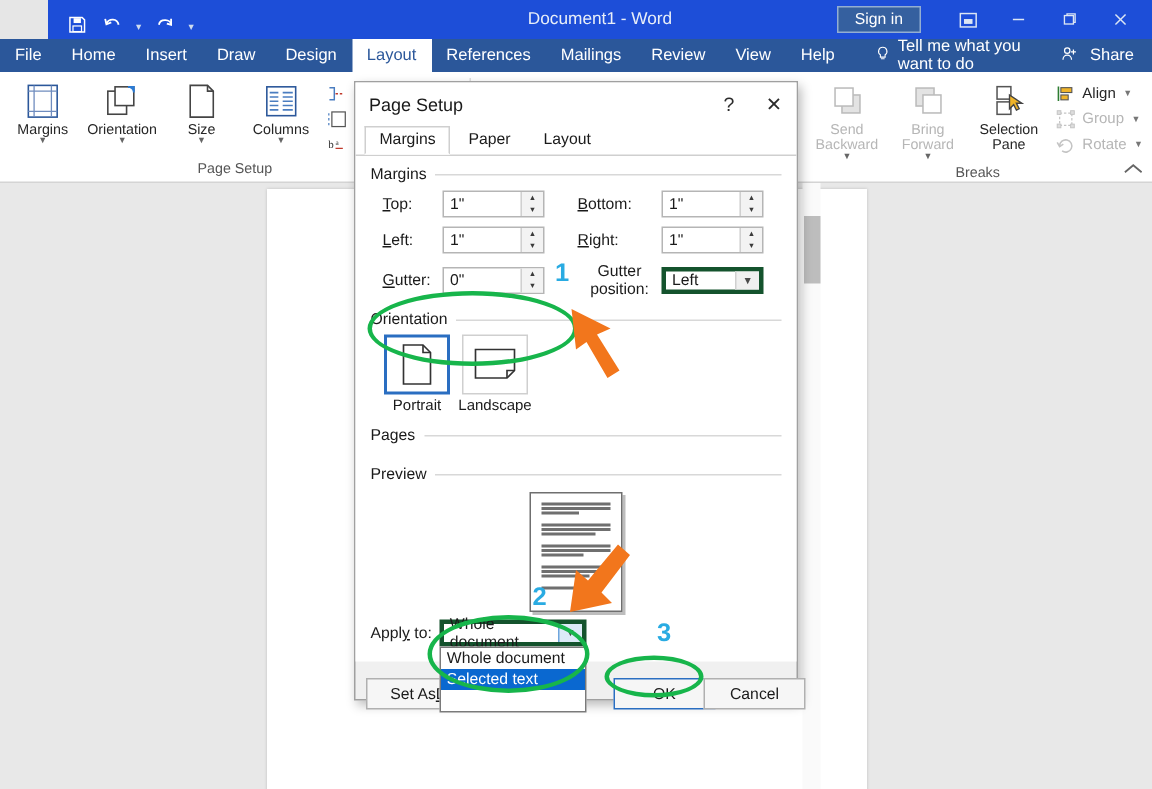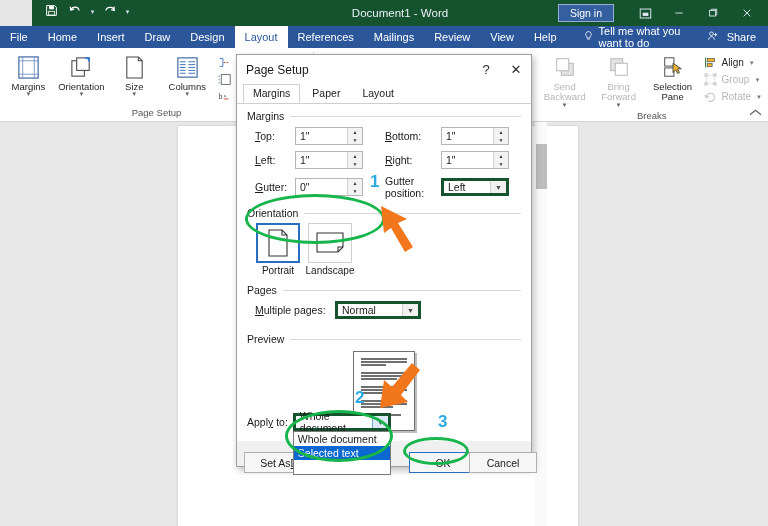--- a/index.html
+++ b/index.html
@@ -7,23 +7,23 @@
     width: 768px; height: 526px;
     font-family: "Liberation Sans", sans-serif;
     background: #e6e6e6;
     overflow: hidden;
     position: relative;
   }
 
   
   .titlebar {
     height: 26px;
-    background: #14532d;
+    background: #1d4ed8;
     display: flex;
-    align-items: flex-start;
+    align-items: flex-end;
     position: relative;
     color: #ffffff;
     margin-left: 32px;
   }
   .qat { display: flex; align-items: center; gap: 2px; padding-left: 8px; }
   .qat-btn {
     width: 22px; height: 20px;
     display: flex; align-items: center; justify-content: center;
     color: #ffffff; font-size: 12px; line-height: 1;
   }
@@ -628,21 +628,21 @@
 
     <div class="frow">
       <span class="flabel" style="width:48px;padding-left:8px;"><u>G</u>utter:</span>
       <span class="spinbox">
         <span class="val">0"</span>
         <span class="spinarrows">
             <span>▲</span>
             <span>▼</span>
           </span>
       </span>
-      <span class="flabel" style="width:78px;padding-left:22px;">Gutter position:</span>
+      <span class="flabel" style="width:78px;padding-left:22px;text-align:center;">Gutter position:</span>
       <span class="combo" style="width:68px;">
         <span class="val">Left</span>
         <span class="arrow">▼</span>
       </span>
     </div>
 
     <div class="sec-head" style="margin-top:8px;">
       <span>Orientation</span>
       <span class="line"></span>
     </div>
@@ -666,27 +666,20 @@
         </div>
         <div class="orient-cap">Landscape</div>
       </div>
     </div>
 
     <div class="sec-head" style="margin-top:8px;">
       <span>Pages</span>
       <span class="line"></span>
     </div>
 
-    <div class="frow" style="margin-top:5px;">
-      <span class="flabel" style="width:88px;padding-left:8px;"><u>M</u>ultiple pages:</span>
-      <span class="combo" style="width:86px;">
-        <span class="val">Normal</span>
-        <span class="arrow">▼</span>
-      </span>
-    </div>
 
     <div class="sec-head" style="margin-top:14px;">
       <span>Preview</span>
       <span class="line"></span>
     </div>
 
     <div class="preview-wrap">
       <div class="prev-page">
         <div class="prev-line" style="width:100%"></div>
         <div class="prev-line" style="width:100%"></div>

